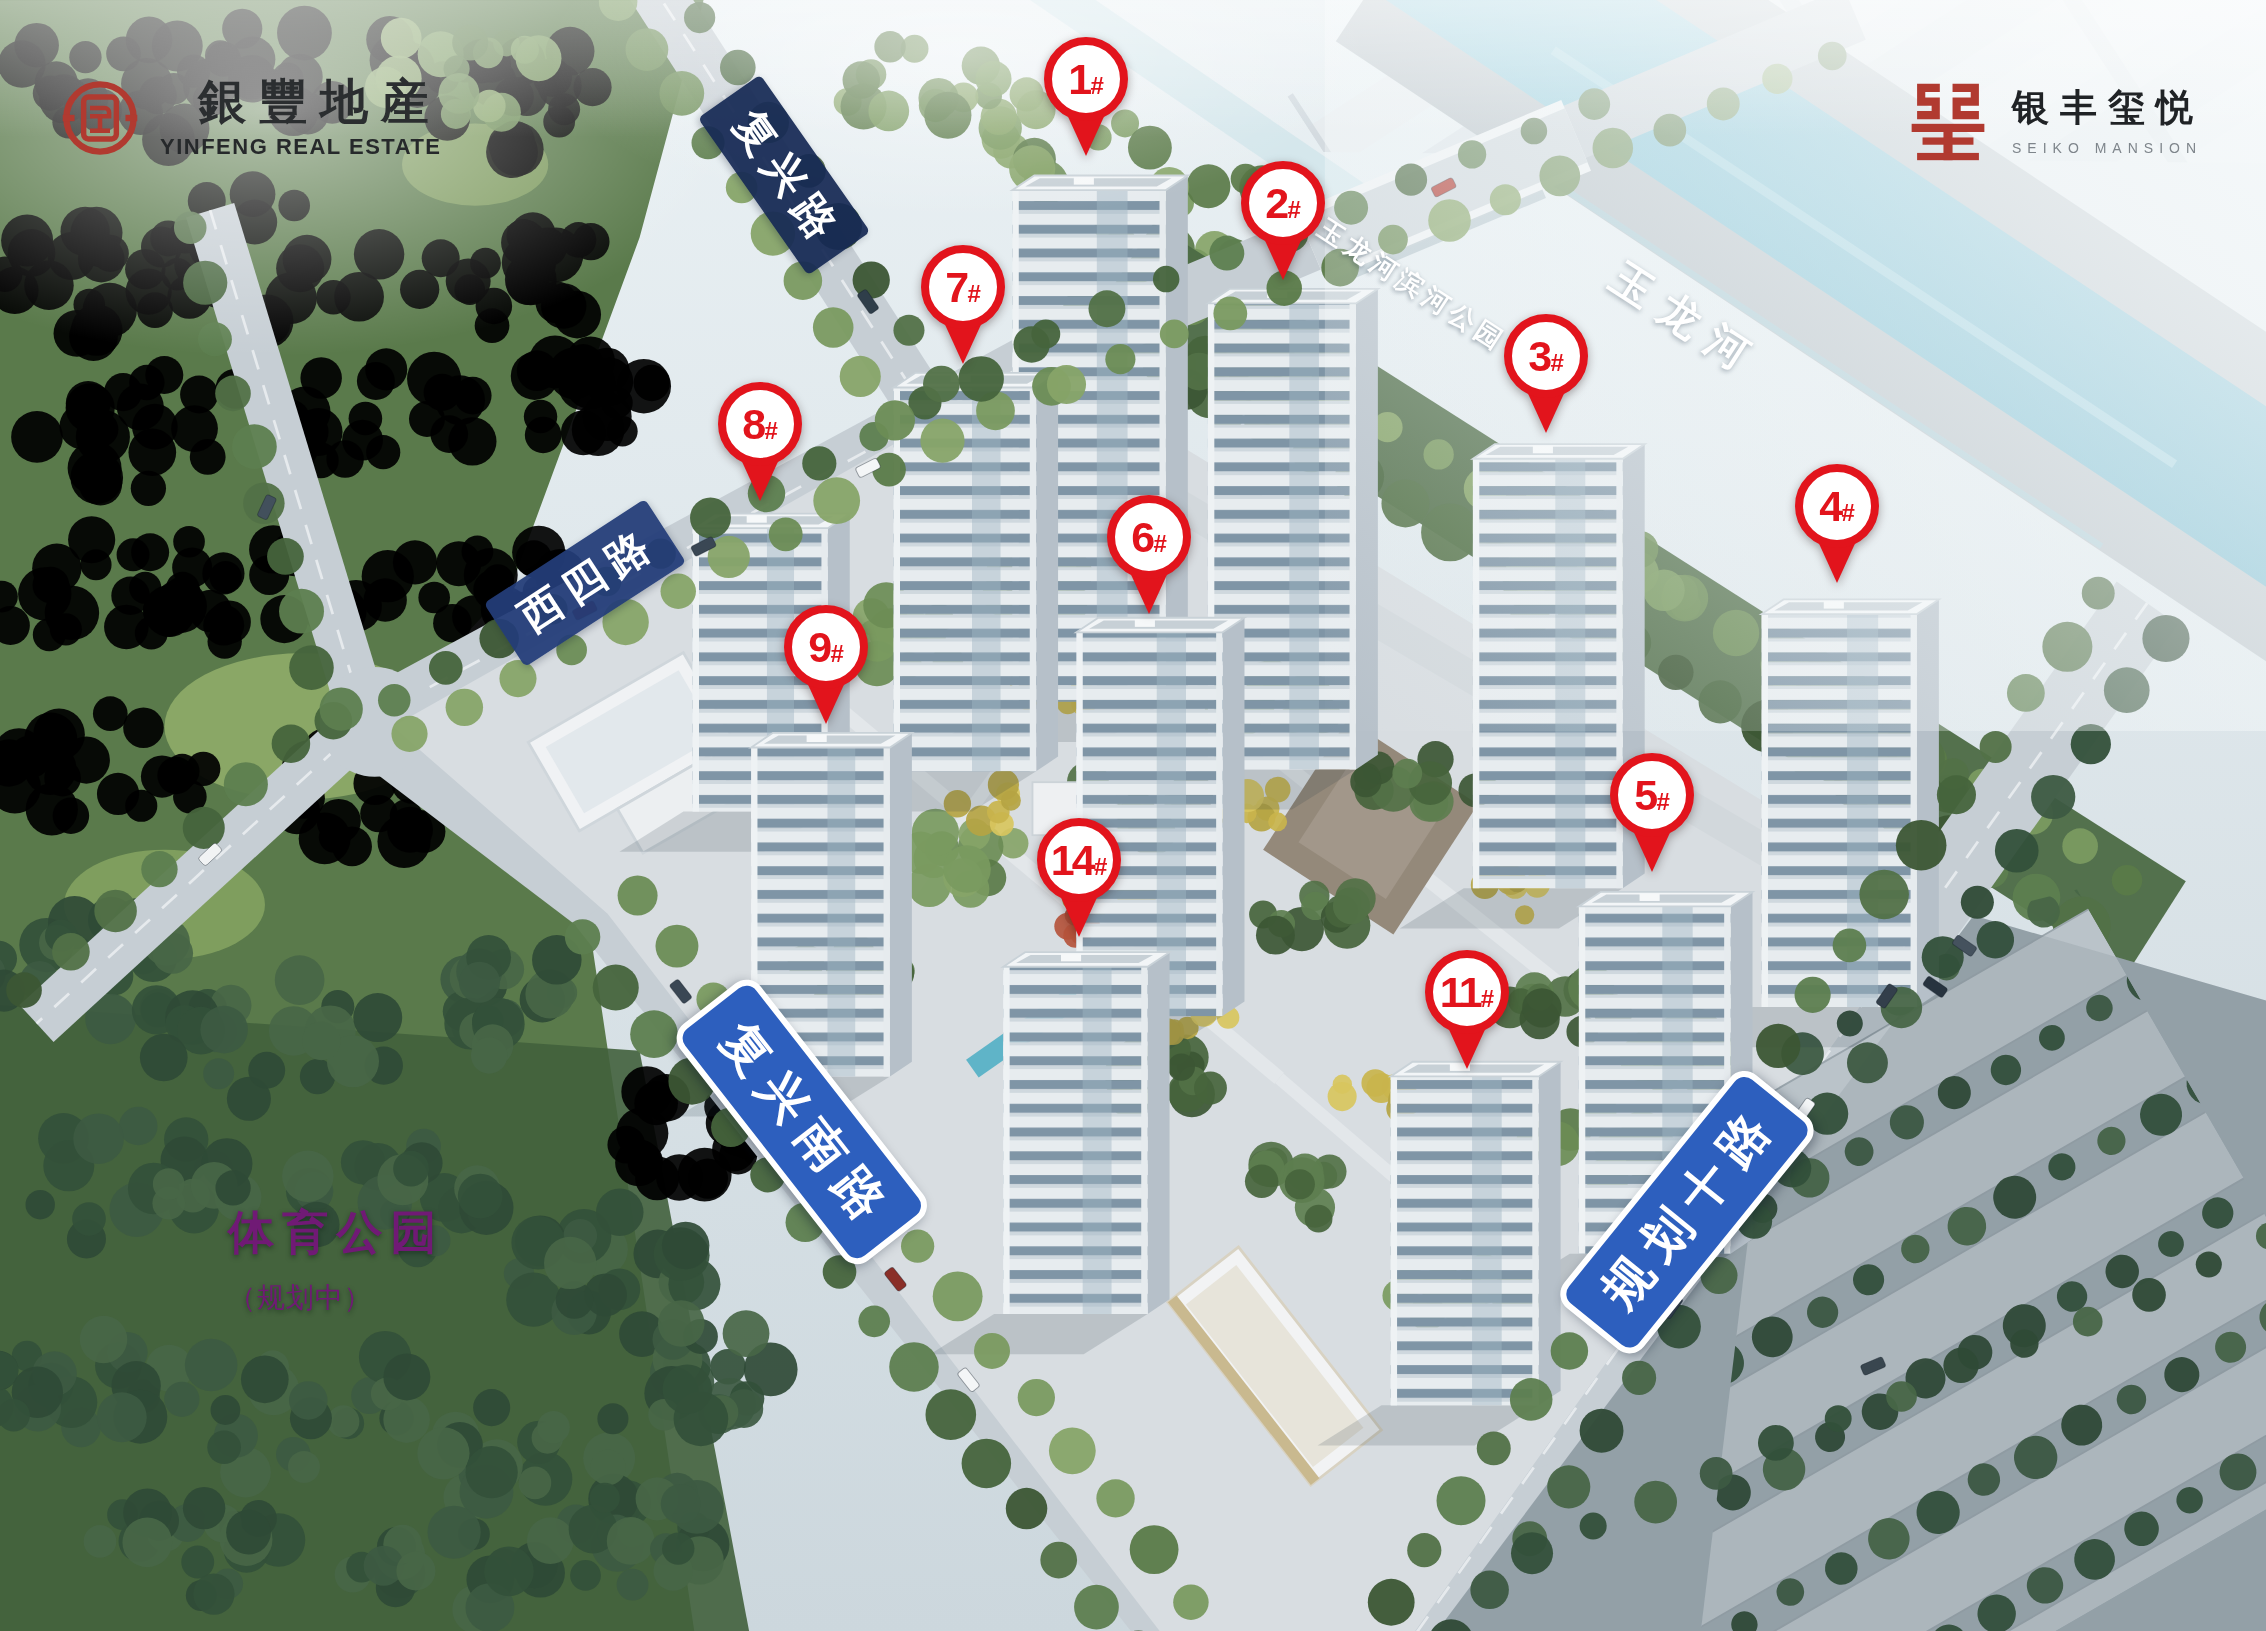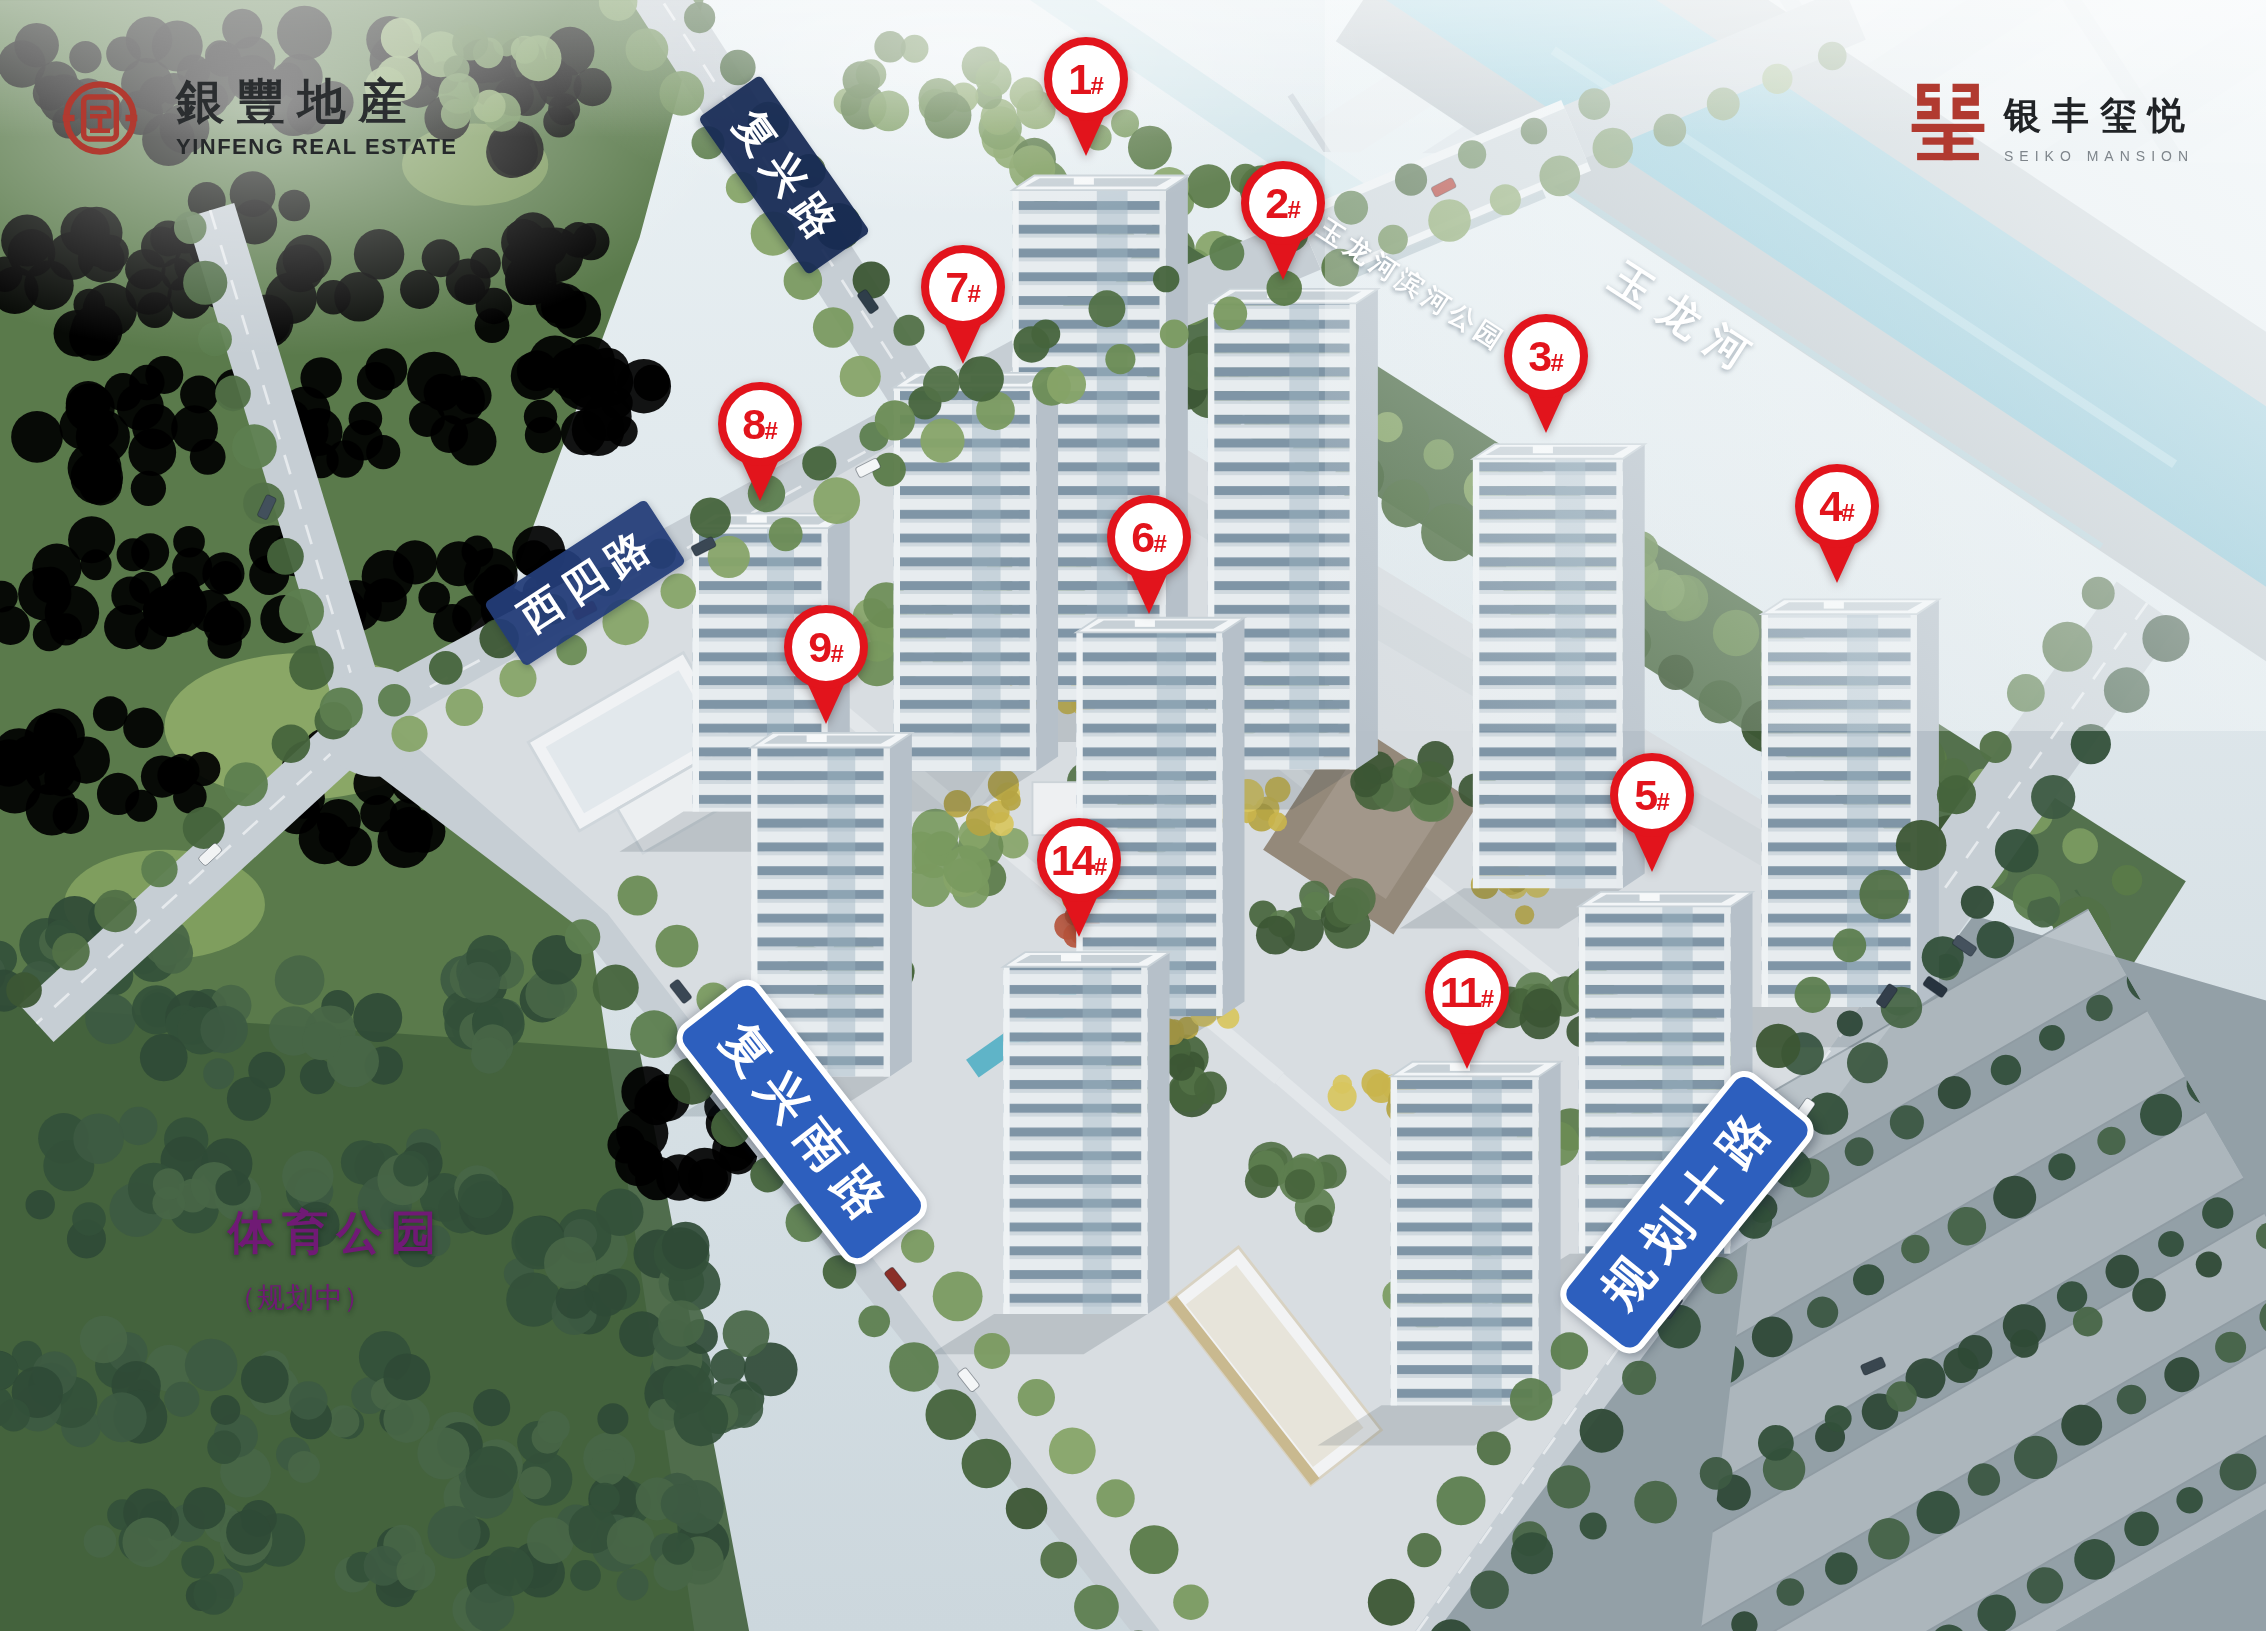--- a/index.html
+++ b/index.html
@@ -6,24 +6,24 @@
   .stage{
     position:relative;width:2266px;height:1632px;overflow:hidden;
     font-family:"Liberation Sans","DejaVu Sans",sans-serif;
   }
   #scene{position:absolute;left:0;top:0;width:2266px;height:1632px;display:block;}
 
   
   .ovl{position:absolute;white-space:nowrap;}
 
   
-  .logo-left{left:60px;top:77px;display:flex;align-items:center;gap:36px;z-index:50;}
+  .logo-left{left:60px;top:77px;display:flex;align-items:center;gap:20px;z-index:50;text-align:right;}
   .logo-cn{font-size:48px;font-weight:bold;letter-spacing:12.8px;color:#2b2e30;line-height:1.05;}
   .logo-en{font-size:22px;font-weight:bold;letter-spacing:1.5px;color:#26292b;margin-top:6.4px;}
-  .logo-right{left:1908px;top:80px;display:flex;align-items:flex-end;gap:16px;z-index:50;}
+  .logo-right{left:1908px;top:80px;display:flex;align-items:center;gap:24px;z-index:50;}
   .logo2-cn{font-size:37px;font-weight:600;letter-spacing:11px;color:#202326;line-height:1.1;}
   .logo2-en{font-size:14px;letter-spacing:6px;color:#7e858b;margin-top:11px;}
 
   
   .banner{transform:translate(-50%,-50%) rotate(var(--rot));z-index:30;
           color:#fff;font-weight:bold;text-align:center;}
   .banner-navy{background:var(--bg,rgba(23,44,92,.93));font-size:42px;letter-spacing:9.1px;
                padding:9.1px 14.6px 11px 24px;border-radius:5.5px;
                box-shadow:0 2.7px 7.3px rgba(10,20,40,.25);}
   .banner-blue{background:var(--banner-blue,#2d5fbe);border:6.4px solid #fff;border-radius:18.3px;

